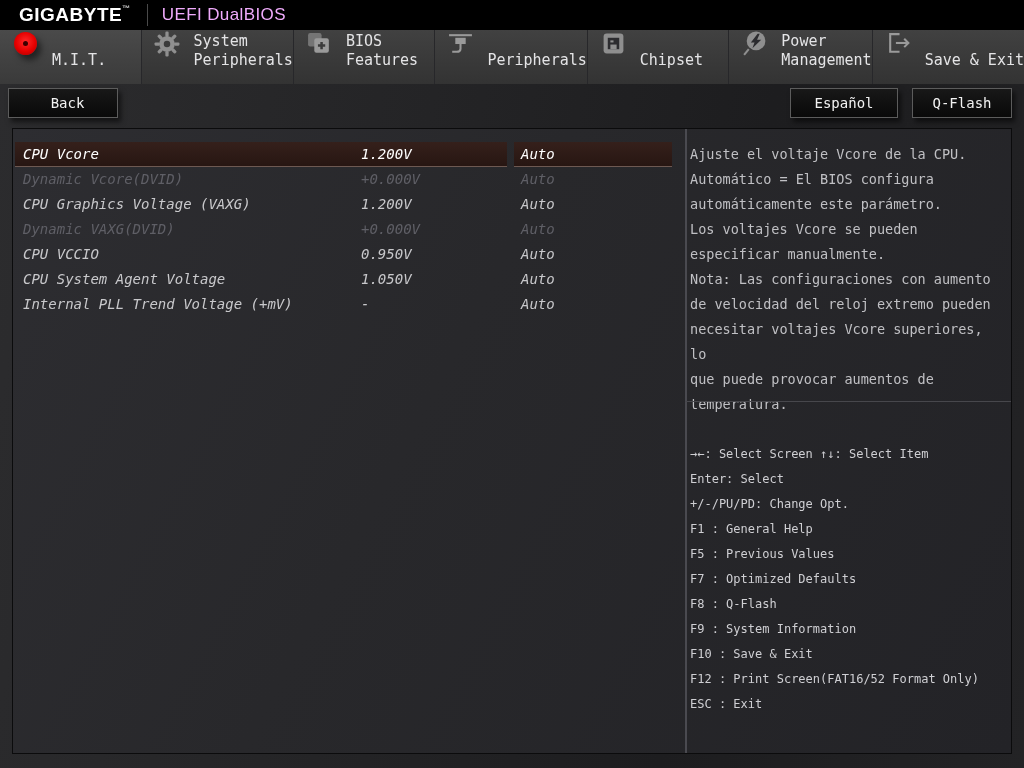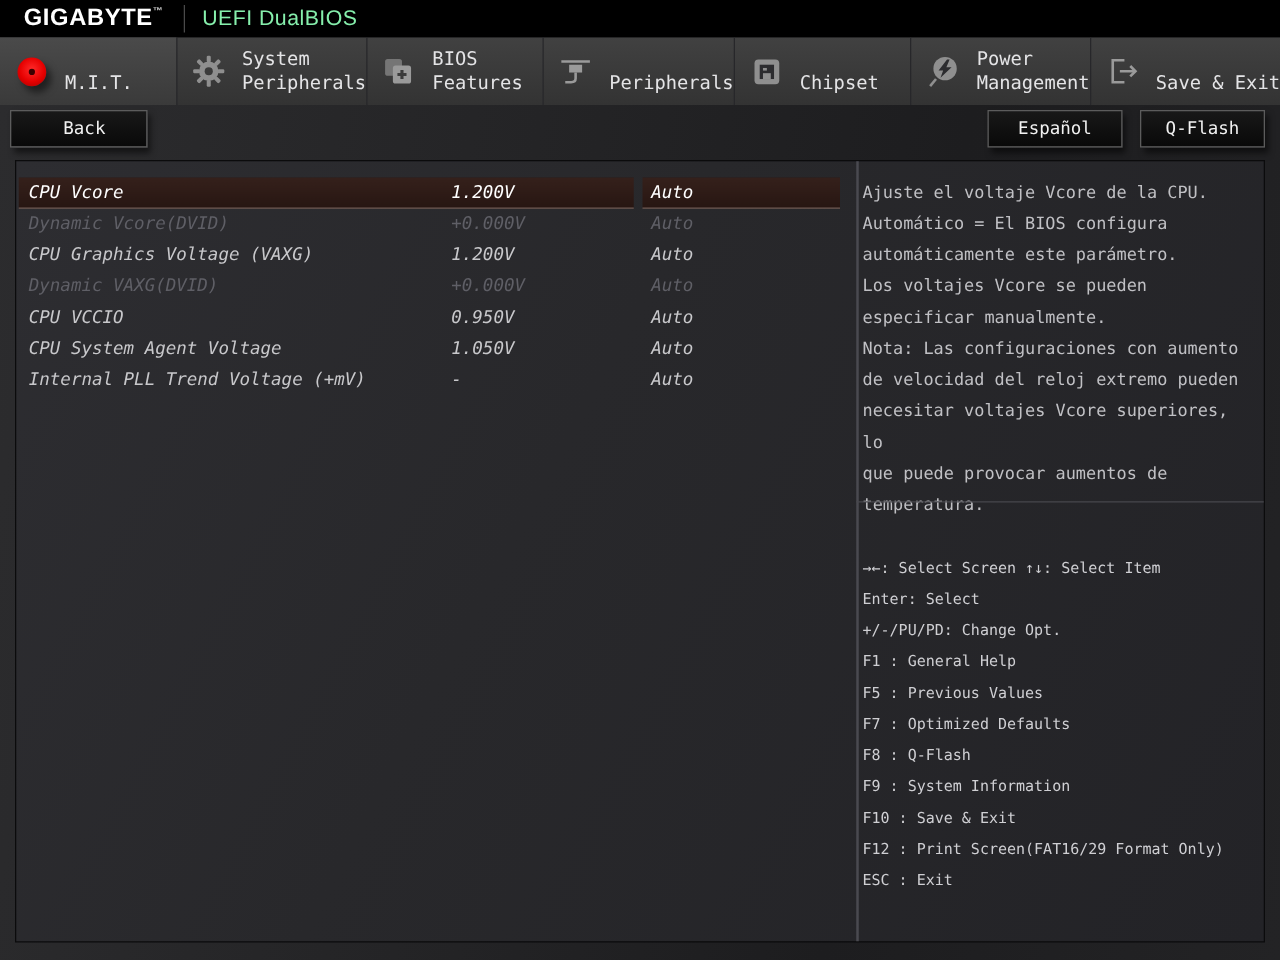--- a/index.html
+++ b/index.html
@@ -6,26 +6,26 @@
   .screen{position:relative;width:1024px;height:768px;overflow:hidden;
           font-family:"DejaVu Sans Mono",monospace;background:#161618;}
 
   
   .topbar{position:absolute;left:0;top:0;width:100%;height:30px;background:#000;
           display:flex;align-items:center;padding-left:19px;box-sizing:border-box;}
   .logo{font-family:"Liberation Sans",sans-serif;font-weight:bold;font-size:19px;
         color:#fff;letter-spacing:.5px;}
   .logo sup{font-size:8px;vertical-align:top;color:#cfcfcf;}
   .topbar-sep{width:1px;height:22px;background:#4a4a4a;margin:0 14px 0 16px;}
-  .product{font-family:"Liberation Sans",sans-serif;font-size:17px;color:#86efac;letter-spacing:.4px;}
+  .product{font-family:"Liberation Sans",sans-serif;font-size:17px;color:#f0abfc;letter-spacing:.4px;}
 
   
   .tabbar{position:absolute;left:0;top:30px;width:100%;height:54px;display:flex;
           background:linear-gradient(180deg,#414141,#333333);}
-  .tab{flex:1;display:flex;align-items:center;gap:13px;padding-left:12px;
+  .tab{flex:1;display:flex;gap:13px;padding-left:12px;
        box-sizing:border-box;}
   .tab + .tab{border-left:1px solid #27272a;}
   .tab.active{background:linear-gradient(180deg,#4a4a4a,#3a3a3a);}
   .tab-text{height:40px;display:flex;flex-direction:column;justify-content:flex-end;
             font-size:15px;line-height:19px;color:#e4e4e6;padding-bottom:3px;white-space:nowrap;}
   .icon{width:27px;height:27px;display:flex;align-items:center;justify-content:center;flex:none;}
   .mit-icon{width:23px;height:23px;border-radius:50%;position:relative;
             background:radial-gradient(circle at 50% 42%,#ff2a2a 0%,#e60000 55%,#9e0000 100%);
             box-shadow:4px 5px 6px rgba(0,0,0,.5);}
   .mit-icon::after{content:"";position:absolute;left:9px;top:9px;width:5px;height:5px;
@@ -243,20 +243,20 @@
         <div class="keys">
           <div>→←: Select Screen ↑↓: Select Item</div>
           <div>Enter: Select</div>
           <div>+/-/PU/PD: Change Opt.</div>
           <div>F1  : General Help</div>
           <div>F5  : Previous Values</div>
           <div>F7  : Optimized Defaults</div>
           <div>F8  : Q-Flash</div>
           <div>F9  : System Information</div>
           <div>F10 : Save &amp; Exit</div>
-          <div>F12 : Print Screen(FAT16/29 Format Only)</div>
+          <div>F12 : Print Screen(FAT16/52 Format Only)</div>
           <div>ESC : Exit</div>
         </div>
       </aside>
 
     </main>
   </div>
 </div>
 
 </body></html>

